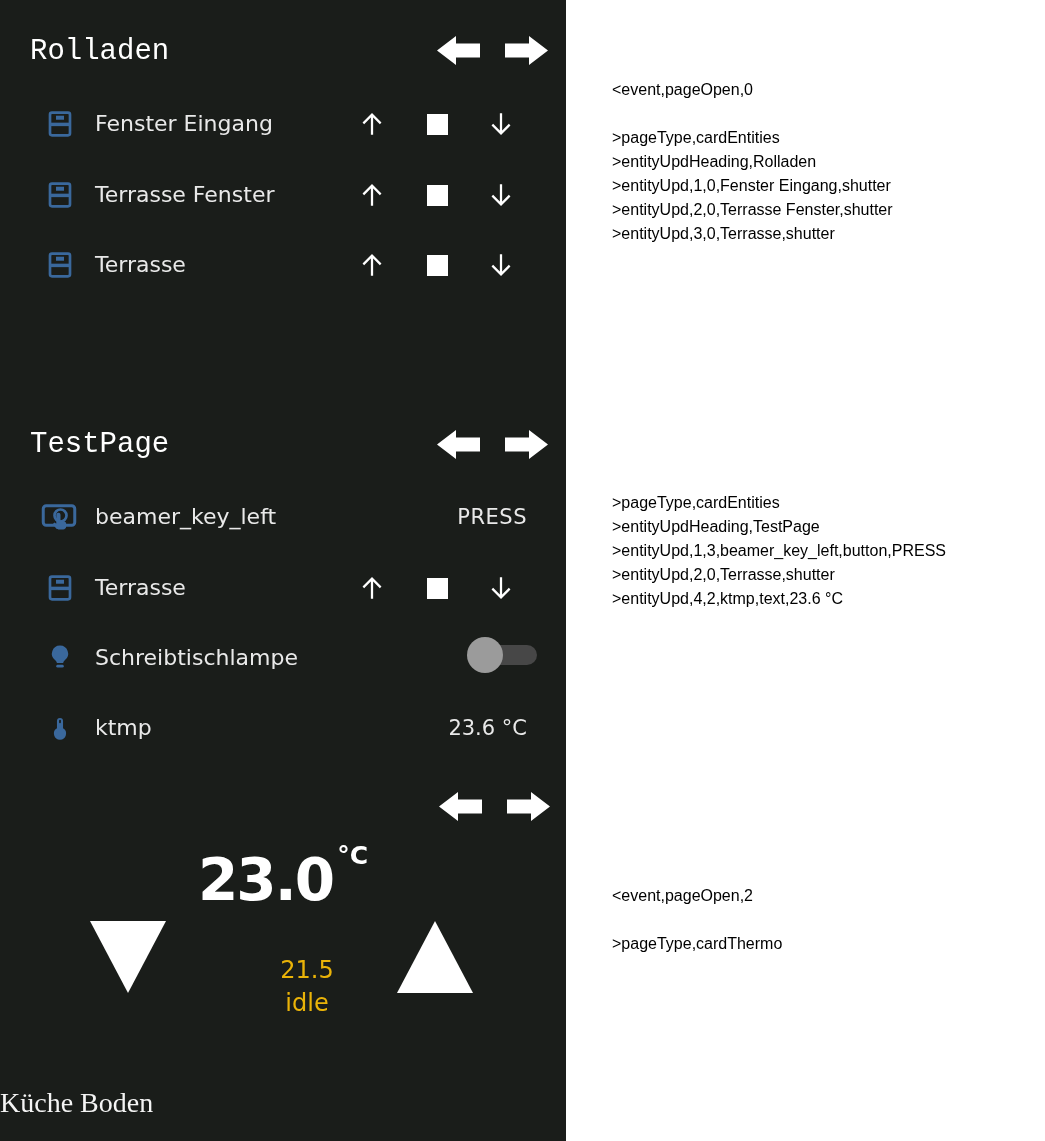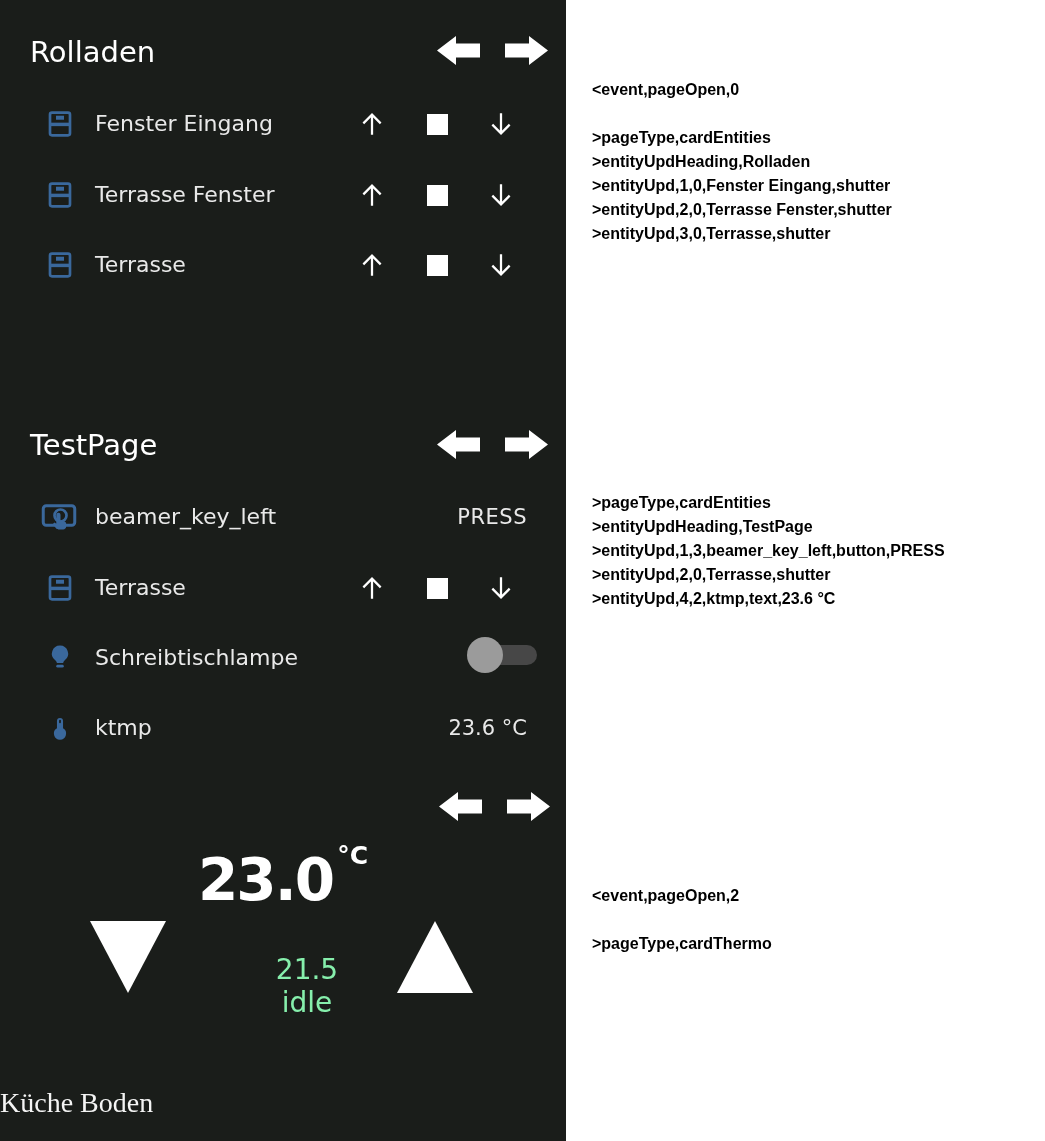--- a/index.html
+++ b/index.html
@@ -3,21 +3,21 @@
 <meta charset="utf-8">
 <style>
   * { margin:0; padding:0; box-sizing:border-box; }
   html,body { background:#ffffff; }
   body { font-family:"DejaVu Sans", sans-serif; }
   .stage { position:relative; width:1045px; height:1141px; background:#ffffff; overflow:hidden; }
 
   
   .panel { position:absolute; left:0; top:0; width:566px; height:1141px; background:#1a1d1a; }
 
-  .heading { position:absolute; left:30px; color:#ffffff; font-size:29px; line-height:36px; font-weight:400; }
+  .heading { position:absolute; left:30px; color:#ffffff; font-size:29px; line-height:36px; font-weight:400;font-family:Liberation Mono, monospace; }
   .nav-group { position:absolute; display:flex; gap:23px; }
   .nav-arrow { width:45px; height:35px; display:block; }
 
   .row { position:absolute; left:0; width:566px; height:44px; }
   .row .ent-icon { position:absolute; }
   .row .ent-label { position:absolute; left:95px; top:0; line-height:44px; font-size:22px; color:#e9e9e9; }
   .ctl-up   { position:absolute; left:356px; top:6px; width:32px; height:32px; }
   .ctl-stop { position:absolute; left:427px; top:12px; width:21px; height:21px; background:#ffffff; }
   .ctl-down { position:absolute; left:485px; top:6px; width:32px; height:32px; }
   .row .ent-value { position:absolute; right:39px; top:0; line-height:44px; font-size:21px; color:#e9e9e9; }
@@ -28,26 +28,26 @@
   .toggle .knob  { position:absolute; left:0; top:0; width:36px; height:36px; border-radius:50%; background:#9b9b9b; }
 
   
   .temp-wrap { position:absolute; left:0; top:846px; width:566px; text-align:center; color:#ffffff; }
   .temp-num  { font-size:58px; font-weight:bold; letter-spacing:-2px; }
   .temp-unit { display:inline-block; font-size:25px; font-weight:bold; position:relative; top:-36px; margin-left:4px; letter-spacing:0; }
   .tri-down { position:absolute; left:90px;  top:921px; width:0; height:0;
               border-left:38px solid transparent; border-right:38px solid transparent; border-top:72px solid #ffffff; }
   .tri-up   { position:absolute; left:397px; top:921px; width:0; height:0;
               border-left:38px solid transparent; border-right:38px solid transparent; border-bottom:72px solid #ffffff; }
-  .thermo-sub { position:absolute; left:0; width:566px; text-align:center; color:#86efac; font-size:28px; line-height:26px;padding-left:48px; }
+  .thermo-sub { position:absolute; left:0; width:566px; text-align:center; color:#eab308; font-size:24px; line-height:26px;padding-left:48px; }
   .thermo-name { position:absolute; left:0; top:1086px; width:566px; text-align:left; color:#f4f4f4; font-size:28px; line-height:33px;font-family:Liberation Serif, serif; }
 
   
-  .log-block { position:absolute; left:592px; color:#000000;
-               font-family:"Liberation Sans", sans-serif; font-weight:bold; font-size:16px; }
+  .log-block { position:absolute; left:612px; color:#000000;
+               font-family:"Liberation Sans", sans-serif; font-weight:normal; font-size:16px; }
   .log-line { height:24px; line-height:24px; white-space:pre; }
 </style>
 </head>
 <body>
 
 <div class="stage">
 
   <div class="panel">
 
     <div class="heading" style="top:34px">Rolladen</div>

